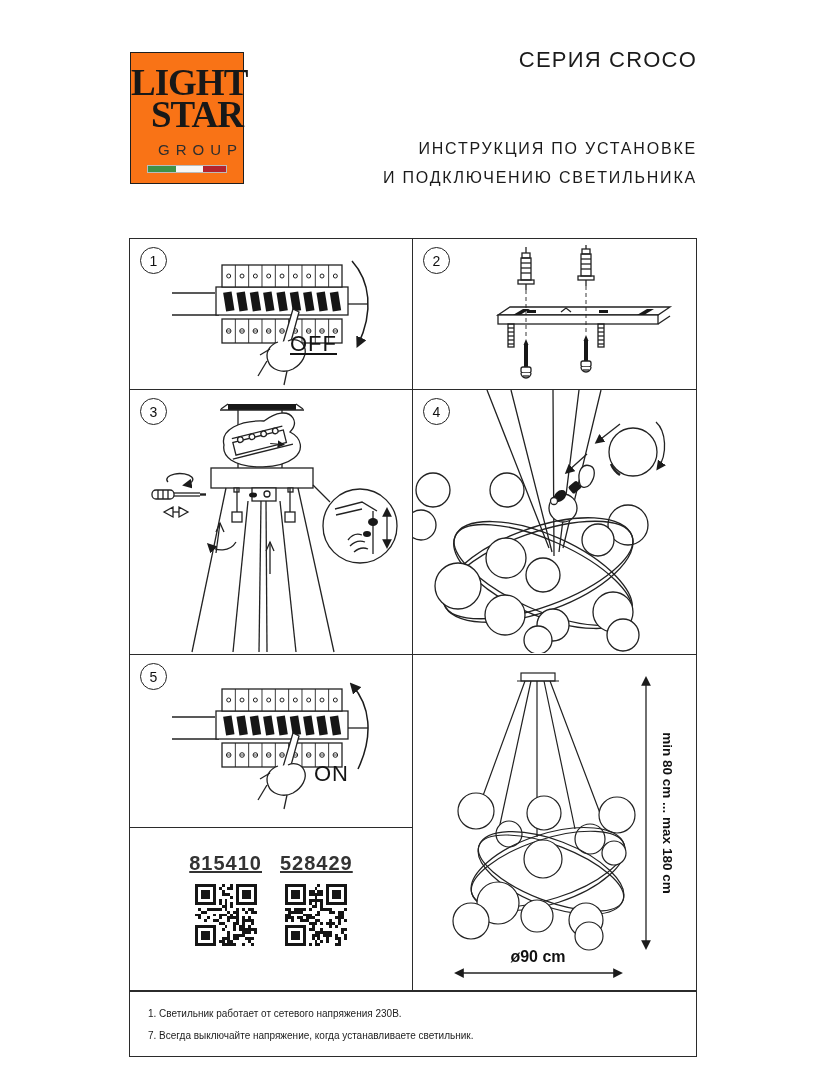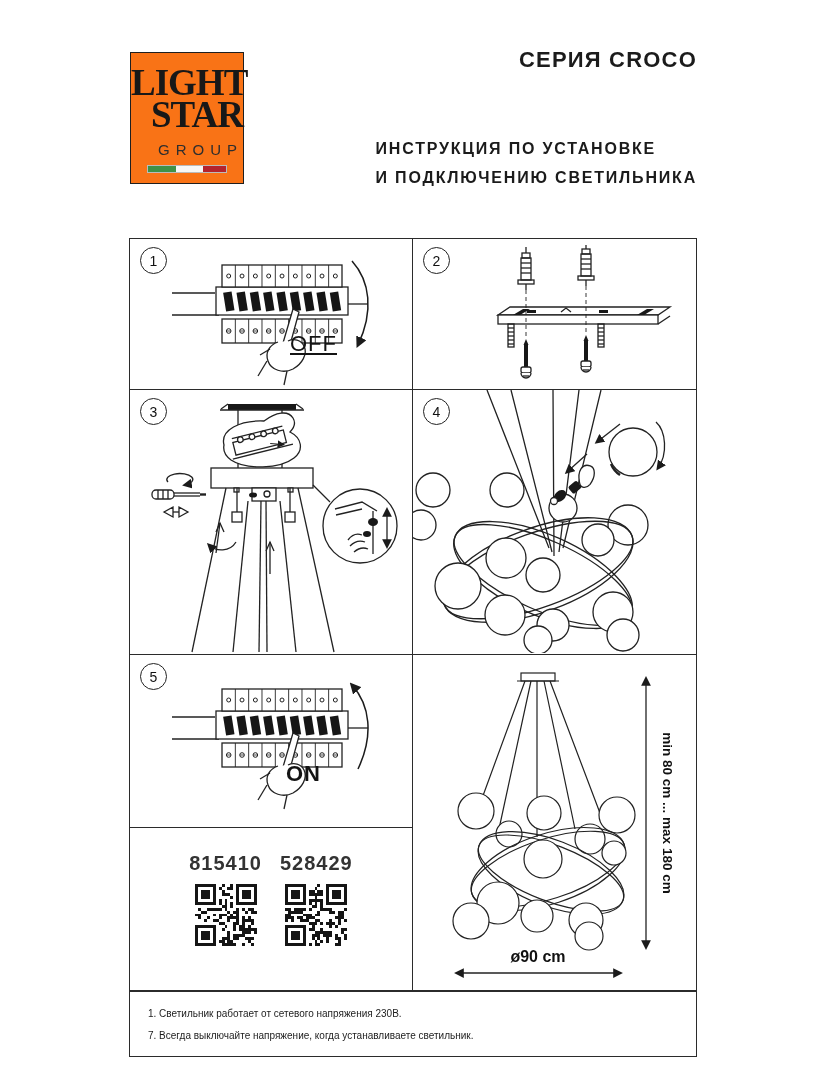--- a/index.html
+++ b/index.html
@@ -18,21 +18,21 @@
   }
   #logo-word1{margin-top:14px;}
   #logo-group{
     font-size:15px;letter-spacing:6px;text-indent:6px;color:#2e2e2e;margin-top:10px;font-weight:400;
   }
   #flag-bar{width:80px;height:8px;margin:7px auto 0;display:flex;border:1px solid #bbb;box-sizing:border-box;}
   #flag-bar>div{height:100%;}
   #flag-green{width:36%;}
   #flag-white{width:34%;}
   #flag-red{width:30%;}
-  .hdr{position:absolute;right:129px;text-align:left;font-weight:bold;color:#1b1b1b;}
+  .hdr{position:absolute;right:129px;text-align:right;font-weight:normal;color:#1b1b1b;}
   #hdr-top{top:44px;font-size:22px;line-height:32px;letter-spacing:1.2px;}
   #hdr-sub{top:134px;font-size:16px;line-height:29px;letter-spacing:1.8px;}
   
   .cell{position:absolute;box-sizing:border-box;border:1.6px solid #2b2b2b;background:#fff;}
   #cell-1{left:129px;top:238px;width:284px;height:152px;}
   #cell-2{left:412px;top:238px;width:285px;height:152px;}
   #cell-3{left:129px;top:389px;width:284px;height:266px;}
   #cell-4{left:412px;top:389px;width:285px;height:266px;}
   #cell-5{left:129px;top:654px;width:284px;height:174px;}
   #cell-qr{left:129px;top:827px;width:284px;height:164px;}
@@ -43,25 +43,25 @@
     font-size:10px;line-height:22px;color:#1c1c1c;padding:11px 10px 0 18px;
   }
   .badge{
     position:absolute;left:10px;top:8px;width:27px;height:27px;border:1.5px solid #222;
     border-radius:50%;text-align:center;line-height:27px;font-size:14px;color:#111;
     box-sizing:border-box;background:#fff;z-index:3;
   }
   .panel-svg{position:absolute;left:0;top:0;}
   .step-label{position:absolute;font-size:22px;color:#141414;letter-spacing:1px;z-index:2;}
   #off-label{left:160px;top:92px;text-decoration:underline;}
-  #on-label{left:156px;top:106px;font-weight:bold;}
+  #on-label{left:184px;top:106px;}
   
   #qr-row{position:absolute;left:0;top:24px;width:100%;display:flex;justify-content:center;gap:18px;}
   .qr-item{text-align:center;}
-  .qr-code-label{font-size:20px;font-weight:bold;color:#333;letter-spacing:1px;margin-bottom:9px;}
+  .qr-code-label{font-size:20px;font-weight:bold;color:#333;letter-spacing:1px;margin-bottom:9px;text-decoration:underline;}
   .qr-svg{width:62px;height:62px;shape-rendering:crispEdges;}
   svg text{font-family:"Liberation Sans", sans-serif;}
 </style>
 </head>
 <body>
 
 <svg width="0" height="0" style="position:absolute" aria-hidden="true">
   <defs>
     <marker id="ah" viewBox="0 0 10 10" refX="7" refY="5" markerWidth="7.5" markerHeight="7.5" orient="auto-start-reverse">
       <path d="M0,0 L10,5 L0,10 Z" fill="#1b1b1b"></path>

